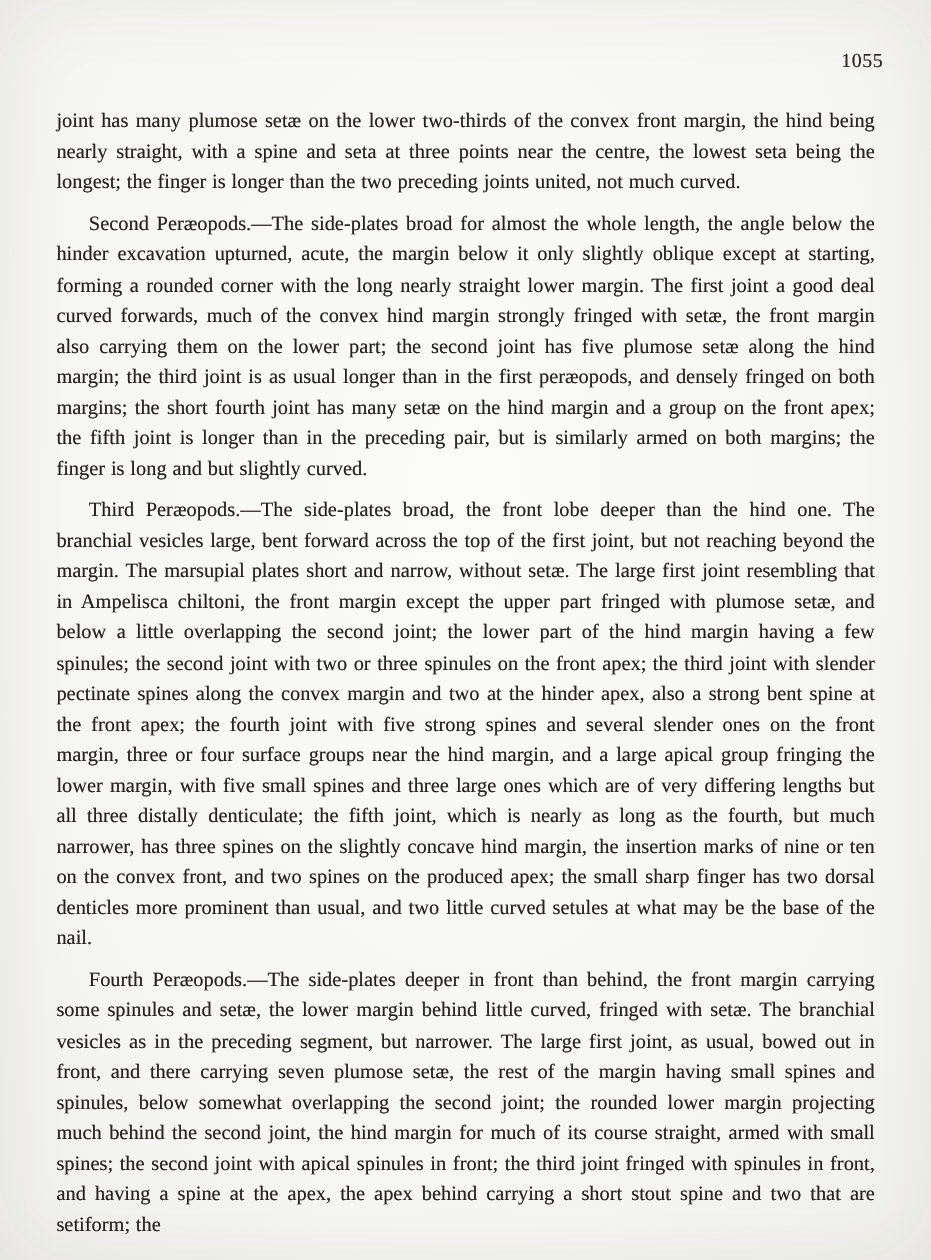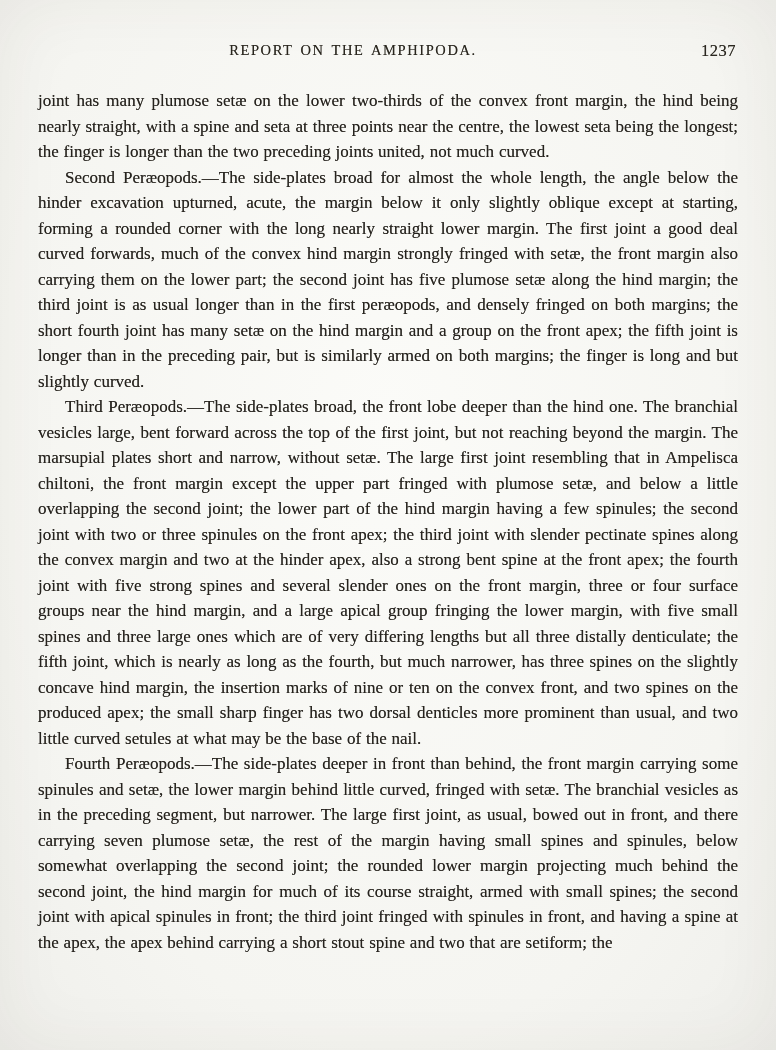--- a/index.html
+++ b/index.html
@@ -44,36 +44,35 @@
     font-size: 16.5px;
     letter-spacing: 0.5px;
     color: #2a271f;
   }
   .body-text {
     font-size: 17px;
     line-height: 25.5px;
     text-align: justify;
   }
   .body-text p {
-    margin: 0;
+    margin: 9px;
     word-spacing: 0.6px;
   }
   .body-text p.indent {
     text-indent: 27px;
   }
   .italic {
   }
 </style>
 </head>
 <body>
 
 <div class="page">
   <div class="header">
-    <div class="running-title">REPORT ON THE AMPHIPODA.</div>
-    <div class="page-number">1237</div>
+    <div class="page-number">1055</div>
   </div>
   <div class="body-text">
       <p><span>joint has many plumose setæ on the lower two-thirds of the convex front margin, the hind being nearly straight, with a spine and seta at three points near the centre, the lowest seta being the longest; the finger is longer than the two preceding joints united, not much curved.</span></p>
       <p class="indent"><span class="italic">Second Peræopods.</span><span>—The side-plates broad for almost the whole length, the angle below the hinder excavation upturned, acute, the margin below it only slightly oblique except at starting, forming a rounded corner with the long nearly straight lower margin. The first joint a good deal curved forwards, much of the convex hind margin strongly fringed with setæ, the front margin also carrying them on the lower part; the second joint has five plumose setæ along the hind margin; the third joint is as usual longer than in the first peræopods, and densely fringed on both margins; the short fourth joint has many setæ on the hind margin and a group on the front apex; the fifth joint is longer than in the preceding pair, but is similarly armed on both margins; the finger is long and but slightly curved.</span></p>
       <p class="indent"><span class="italic">Third Peræopods.</span><span>—The side-plates broad, the front lobe deeper than the hind one. The branchial vesicles large, bent forward across the top of the first joint, but not reaching beyond the margin. The marsupial plates short and narrow, without setæ. The large first joint resembling that in </span><span class="italic">Ampelisca chiltoni</span><span>, the front margin except the upper part fringed with plumose setæ, and below a little overlapping the second joint; the lower part of the hind margin having a few spinules; the second joint with two or three spinules on the front apex; the third joint with slender pectinate spines along the convex margin and two at the hinder apex, also a strong bent spine at the front apex; the fourth joint with five strong spines and several slender ones on the front margin, three or four surface groups near the hind margin, and a large apical group fringing the lower margin, with five small spines and three large ones which are of very differing lengths but all three distally denticulate; the fifth joint, which is nearly as long as the fourth, but much narrower, has three spines on the slightly concave hind margin, the insertion marks of nine or ten on the convex front, and two spines on the produced apex; the small sharp finger has two dorsal denticles more prominent than usual, and two little curved setules at what may be the base of the nail.</span></p>
       <p class="indent"><span class="italic">Fourth Peræopods.</span><span>—The side-plates deeper in front than behind, the front margin carrying some spinules and setæ, the lower margin behind little curved, fringed with setæ. The branchial vesicles as in the preceding segment, but narrower. The large first joint, as usual, bowed out in front, and there carrying seven plumose setæ, the rest of the margin having small spines and spinules, below somewhat overlapping the second joint; the rounded lower margin projecting much behind the second joint, the hind margin for much of its course straight, armed with small spines; the second joint with apical spinules in front; the third joint fringed with spinules in front, and having a spine at the apex, the apex behind carrying a short stout spine and two that are setiform; the</span></p>
     </div>
 </div>
 
 </body></html>

